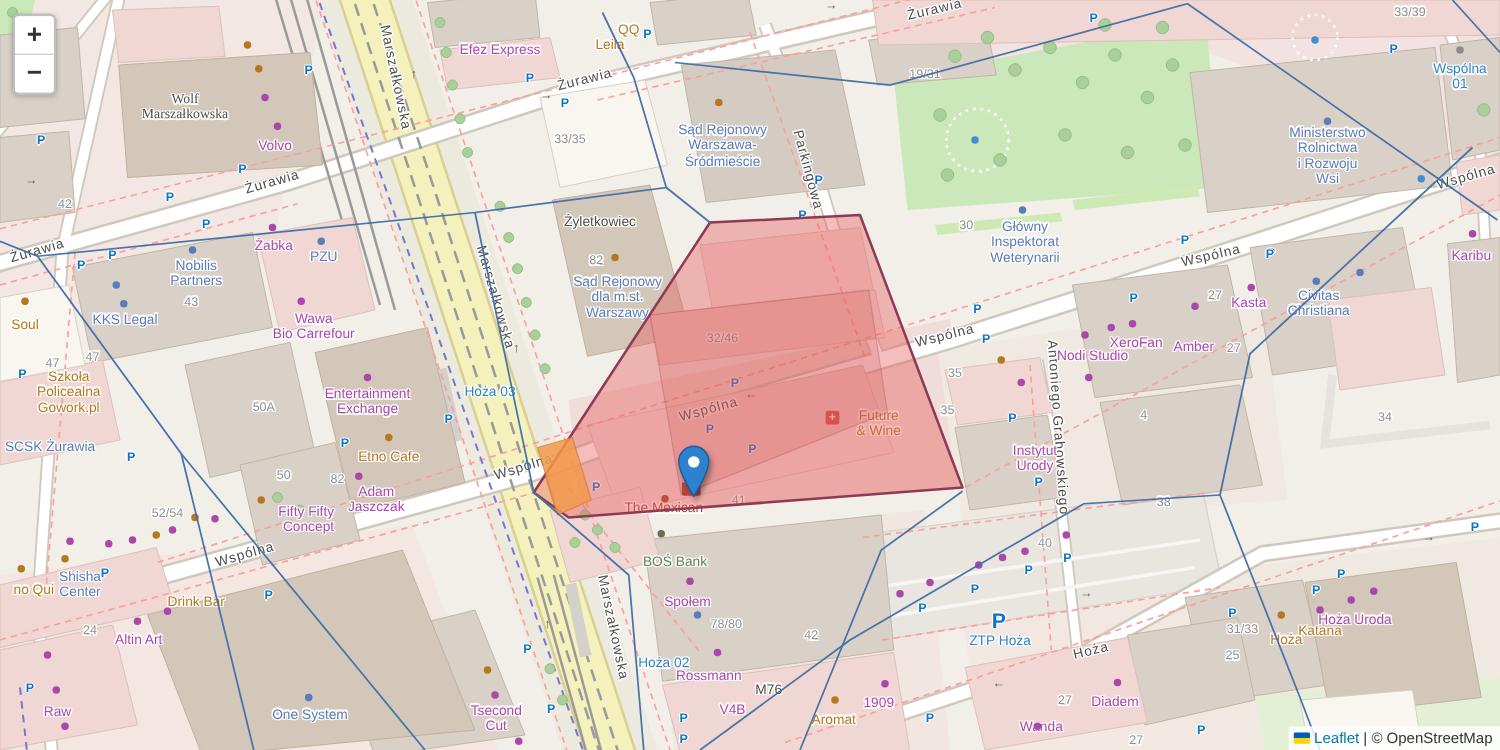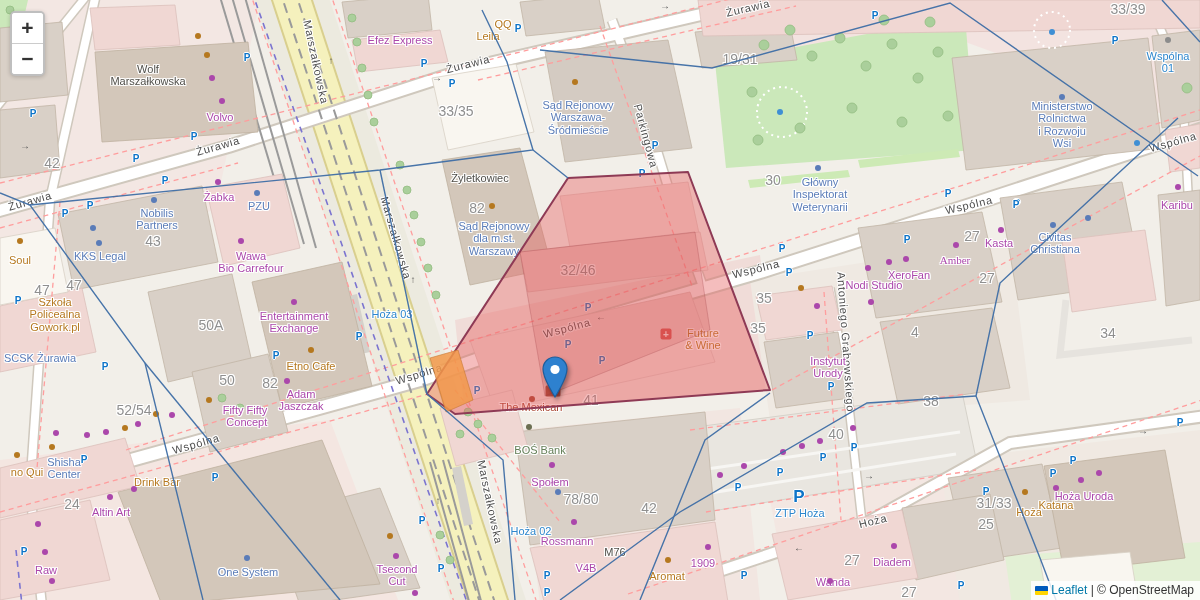--- a/index.html
+++ b/index.html
@@ -26,21 +26,21 @@
        font-size:11px;line-height:1.12;
        text-shadow:1px 0 0 rgba(255,255,255,.9),-1px 0 0 rgba(255,255,255,.9),
                    0 1px 0 rgba(255,255,255,.9),0 -1px 0 rgba(255,255,255,.9),
                    1px 1px 0 rgba(255,255,255,.9),-1px -1px 0 rgba(255,255,255,.9),
                    1px -1px 0 rgba(255,255,255,.9),-1px 1px 0 rgba(255,255,255,.9);}
   .st{color:#4c4c4c;letter-spacing:.8px;}
   .sh{color:#ab47ab;}
   .am{color:#b5781f;}
   .of{color:#5a7cb8;}
   .tr{color:#2d86cc;}
-  .nm{color:#8f8f8f;font-size:14px;}
+  .nm{color:#8f8f8f;font-size:10px;}
   .bd{color:#4f4e49;}
   .gr{color:#647f58;}
   .rs{color:#a84430;}
   .pico{position:absolute;transform:translate(-50%,-50%);color:#0d74c8;font-weight:bold;font-size:10px;
         text-shadow:1px 0 0 #fff,-1px 0 0 #fff,0 1px 0 #fff,0 -1px 0 #fff;}
   .plarge{font-size:17px;}
   .dt{position:absolute;width:6px;height:6px;border-radius:50%;transform:translate(-50%,-50%);}
   .arr{position:absolute;transform:translate(-50%,-50%);color:#555;font-size:10px;}
   .ph{position:absolute;transform:translate(-50%,-50%);width:11px;height:11px;background:#d9534f;
       border-radius:2px;color:#fff;font:bold 10px/11px "Liberation Sans",sans-serif;text-align:center;}
@@ -297,42 +297,42 @@
       <div class="lbl sh" style="left: 220px; top: 117px;">Volvo</div>
       <div class="lbl sh" style="left: 550px; top: 482px;">Społem</div>
       <div class="lbl sh" style="left: 567px; top: 541px;">Rossmann</div>
       <div class="lbl sh" style="left: 586px; top: 568px;">V4B</div>
       <div class="lbl sh" style="left: 703px; top: 563px;">1909</div>
       <div class="lbl sh" style="left: 892px; top: 562px;">Diadem</div>
       <div class="lbl sh" style="left: 833px; top: 582px;">Wanda</div>
       <div class="lbl sh" style="left: 1084px; top: 496px;">Hoża Uroda</div>
       <div class="lbl sh" style="left: 1177px; top: 205px;">Karibu</div>
       <div class="lbl sh" style="left: 999px; top: 243px;">Kasta</div>
-      <div class="lbl sh" style="left: 955px; top: 260px; font-family: Liberation Serif, serif;">Amber</div>
+      <div class="lbl sh" style="left: 955px; top: 278px;">Amber</div>
       <div class="lbl sh" style="left: 909px; top: 275px;">XeroFan</div>
       <div class="lbl sh" style="left: 874px; top: 285px;">Nodi Studio</div>
       <div class="lbl sh" style="left: 828px; top: 324px; margin-top: 43px;">Instytut
 Urody</div>
       <div class="lbl am" style="left: 488px; top: 36px;">Leila</div>
       <div class="lbl am" style="left: 503px; top: 24px;">QQ</div>
       <div class="lbl am" style="left: 157px; top: 436px; margin-top: 46px;">Drink Bar</div>
       <div class="lbl am" style="left: 20px; top: 260px;">Soul</div>
       <div class="lbl am" style="left: 15px; top: 472px; padding-left: 24px;">no Qui</div>
       <div class="lbl am" style="left: 311px; top: 366px;">Etno Cafe</div>
       <div class="lbl am" style="left: 667px; top: 576px;">Aromat</div>
       <div class="lbl am" style="left: 703px; top: 339px;">Future
 &amp; Wine</div>
       <div class="lbl am" style="left: 1029px; top: 512px;">Hoża</div>
       <div class="lbl am" style="left: 1056px; top: 505px;">Katana</div>
       <div class="lbl am" style="left: 55px; top: 314px; ">Szkoła
 Policealna
 Gowork.pl</div>
       <div class="lbl rs" style="left: 531px; top: 407px;">The Mexican</div>
       <div class="lbl gr" style="left: 540px; top: 450px;">BOŚ Bank</div>
-      <div class="lbl bd" style="left: 148px; top: 75px;">Wolf
+      <div class="lbl bd" style="left: 148px; top: 86px; font-family: Liberation Serif, serif;">Wolf
 Marszałkowska</div>
       <div class="lbl bd" style="left: 480px; top: 178px;">Żyletkowiec</div>
       <div class="lbl bd" style="left: 615px; top: 552px;">M76</div>
       <div class="lbl nm" style="left: 52px; top: 164px;">42</div>
       <div class="lbl nm" style="left: 456px; top: 112px;">33/35</div>
       <div class="lbl nm" style="left: 477px; top: 209px;">82</div>
       <div class="lbl nm" style="left: 740px; top: 60px;">19/31</div>
       <div class="lbl nm" style="left: 1128px; top: 10px;">33/39</div>
       <div class="lbl nm" style="left: 773px; top: 181px;">30</div>
       <div class="lbl nm" style="left: 153px; top: 242px;">43</div>

